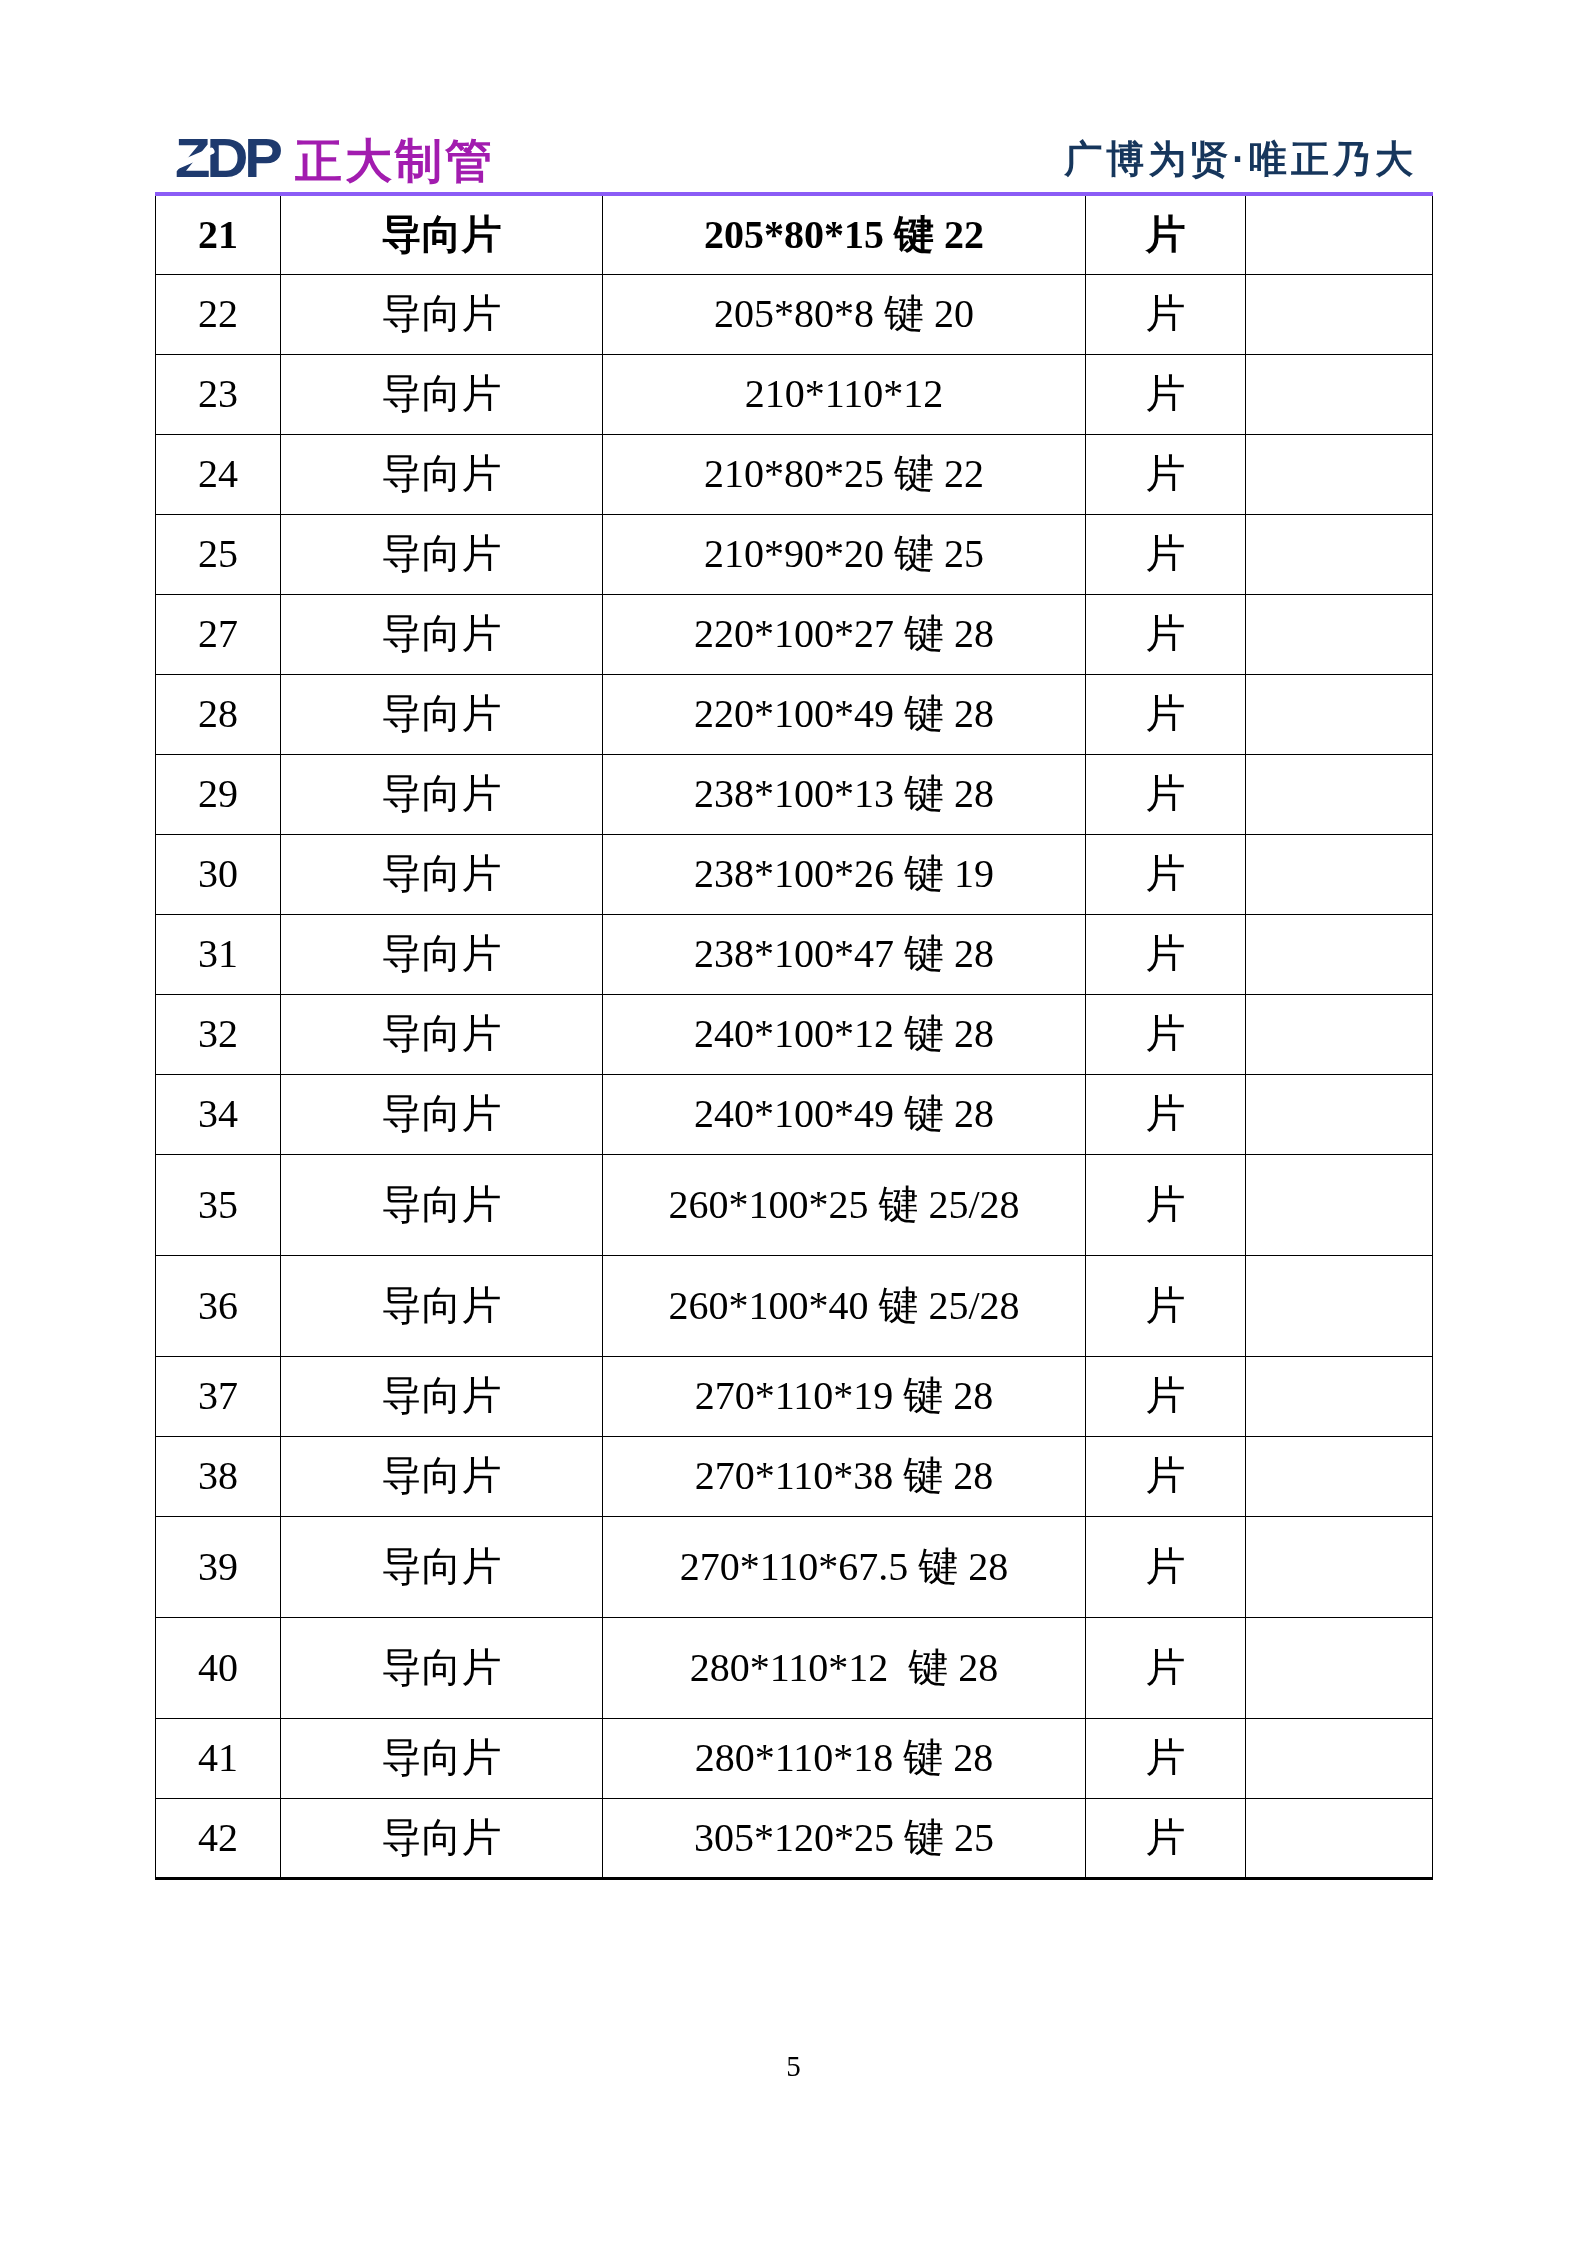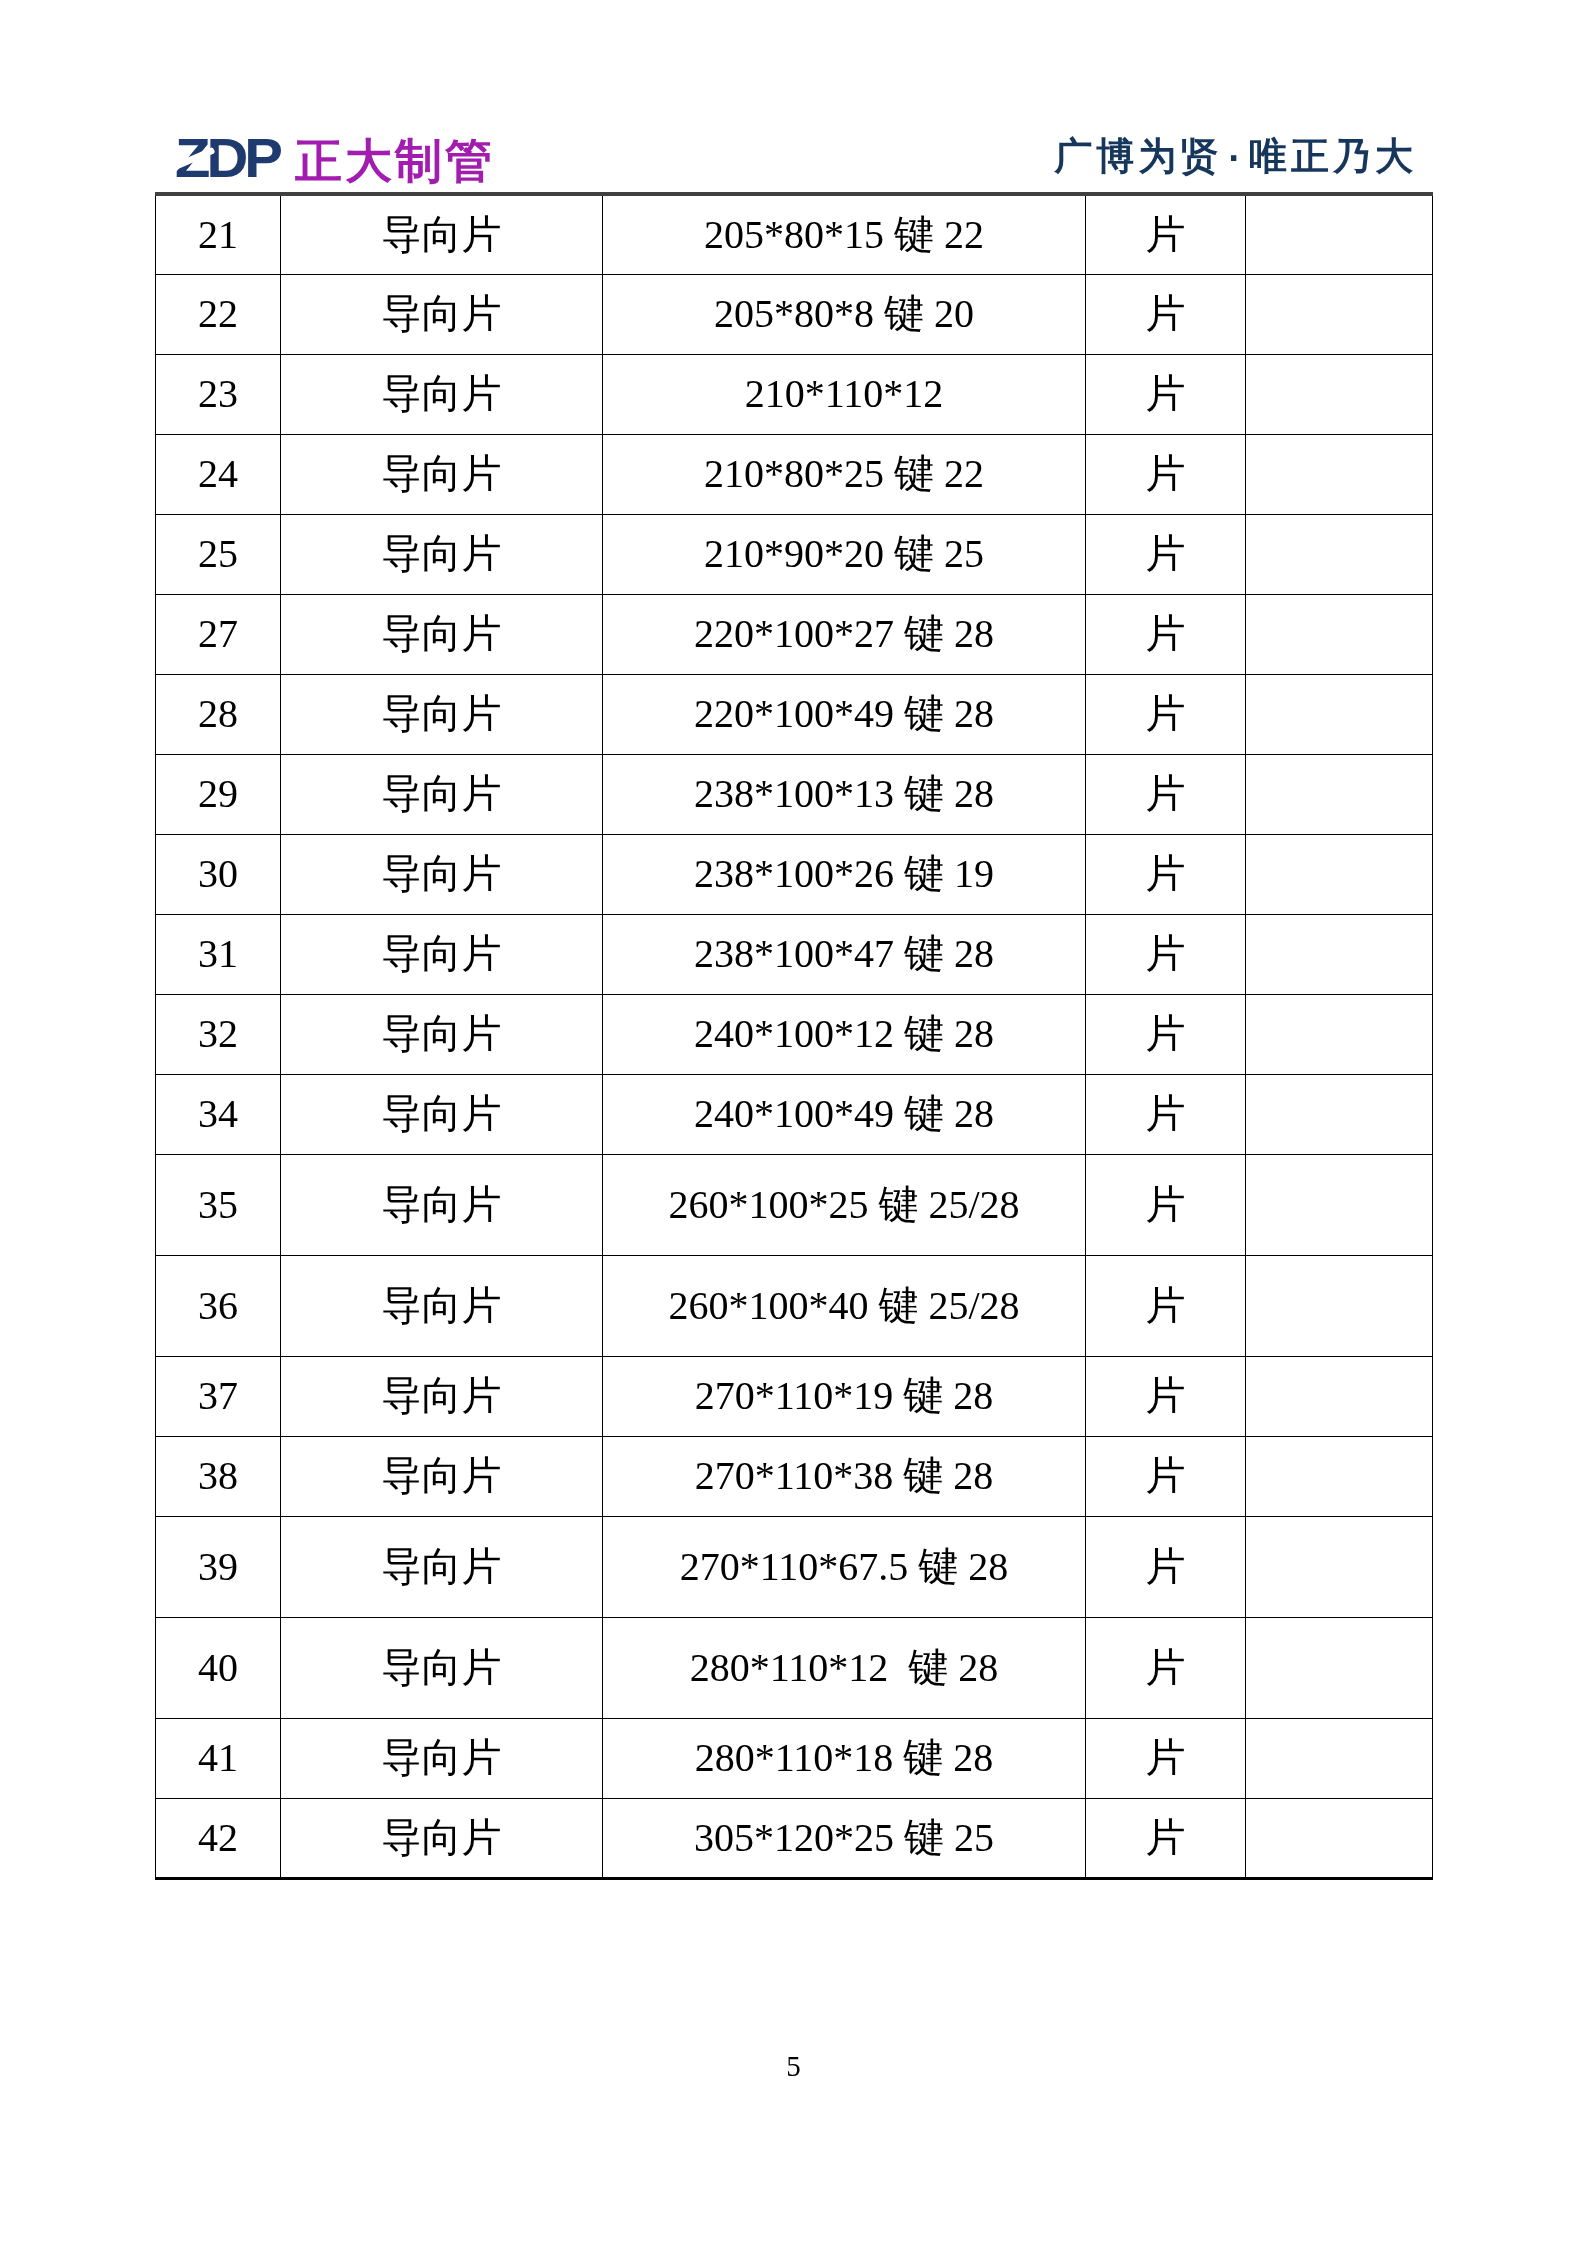--- a/index.html
+++ b/index.html
@@ -54,21 +54,21 @@
   .logo-cn {
     font-family: "Liberation Sans", "DejaVu Sans", sans-serif;
     font-weight: 700;
     font-size: 47px;
     line-height: 0.92;
     letter-spacing: 3px;
     margin-left: 16px;
     white-space: nowrap;
   }
   .slogan {
-    font-family: Liberation Mono, monospace;
+    font-family: Liberation Sans, sans-serif;
     font-weight: 600;
     font-size: 38px;
     line-height: 1;
     letter-spacing: 4px;
     white-space: nowrap;
     padding-bottom: 4px;
   }
 
   
   table.parts {
@@ -82,21 +82,21 @@
   table.parts td {
     border: 1px solid #000000;
     text-align: center;
     vertical-align: middle;
     font-size: 40px;
     line-height: 1.15;
     overflow: hidden;
   }
   table.parts tr { height: 80px; }
   table.parts tr.tall { height: 101px; }
-  table.parts tr:first-child td { border-top: 4px solid #404040; }
+  table.parts tr:first-child td { border-top: 4px solid #8b5cf6; font-weight: bold; }
   table.parts tr:last-child td { border-bottom: 3px solid #000000; }
   td.col-spec { white-space: pre-wrap; margin-left: 27px; }
 
   
   .page-num {
     position: absolute;
     top: 2052px;
     left: 0;
     width: 100%;
     text-align: center;

